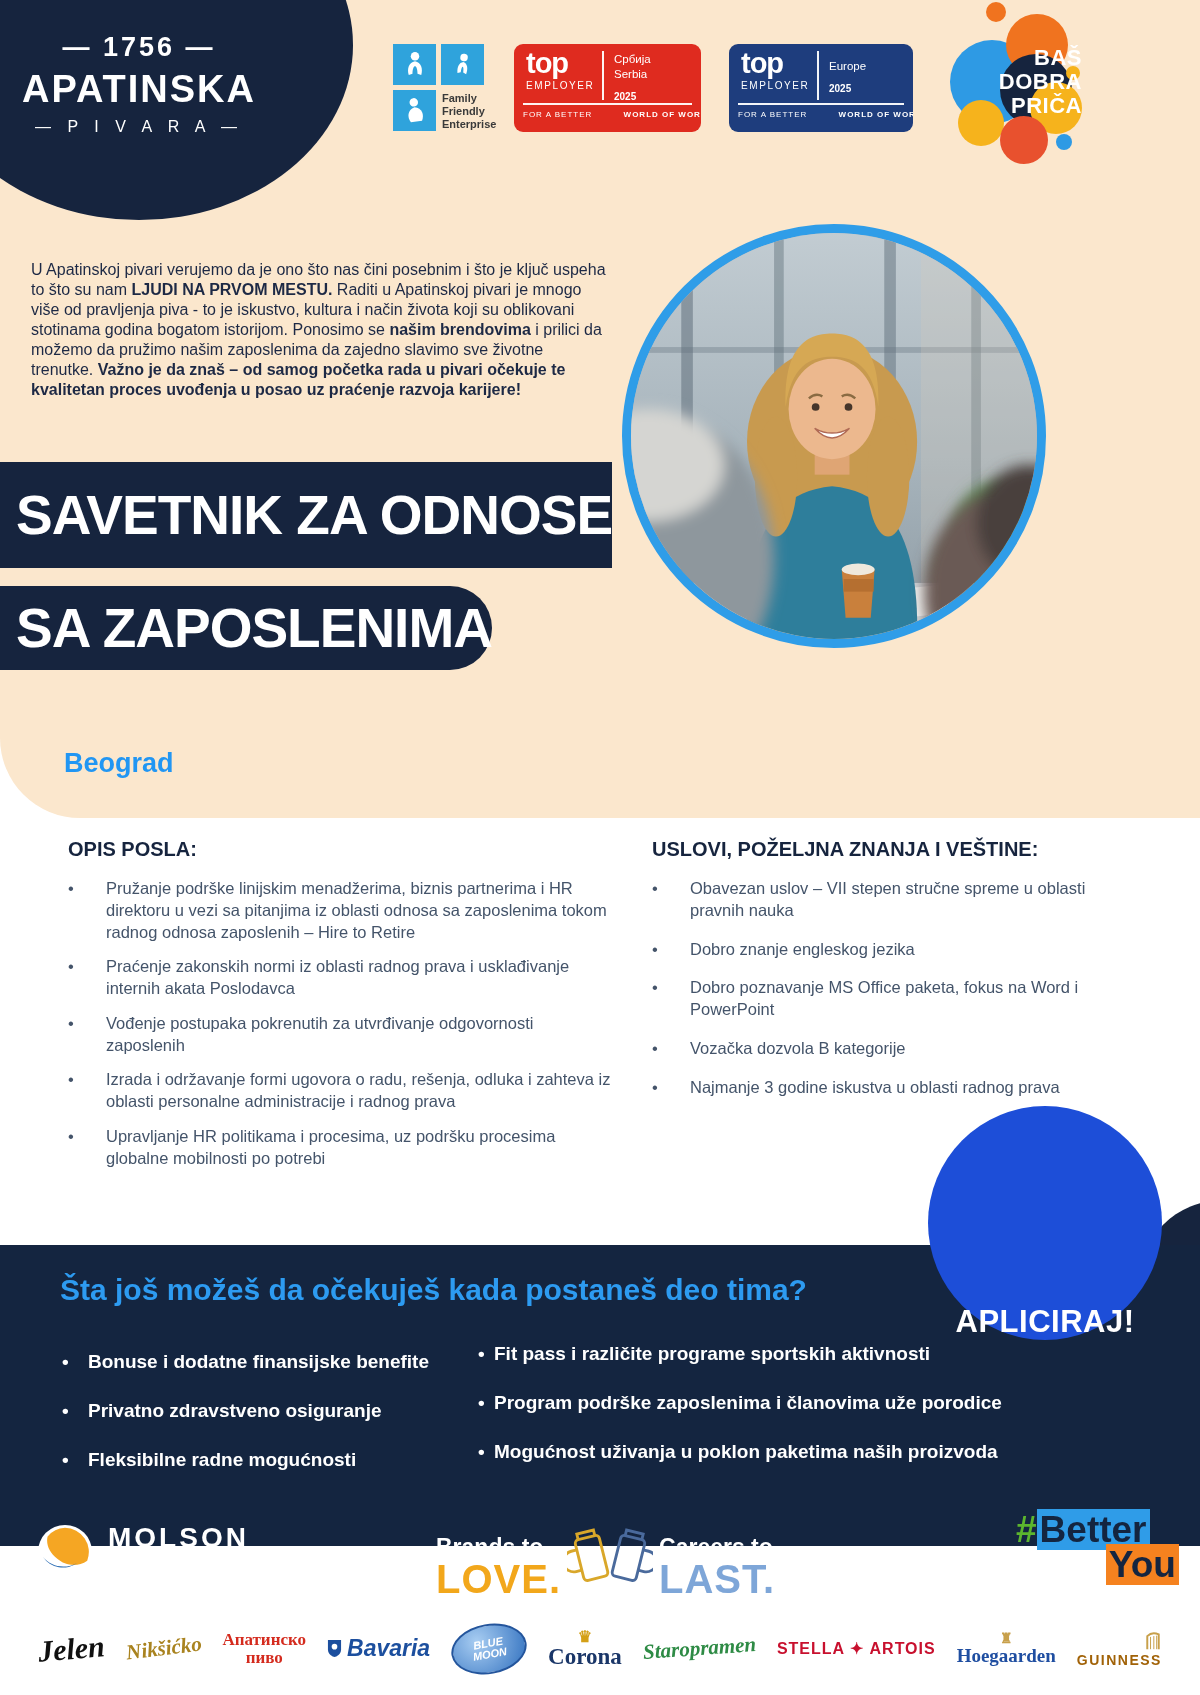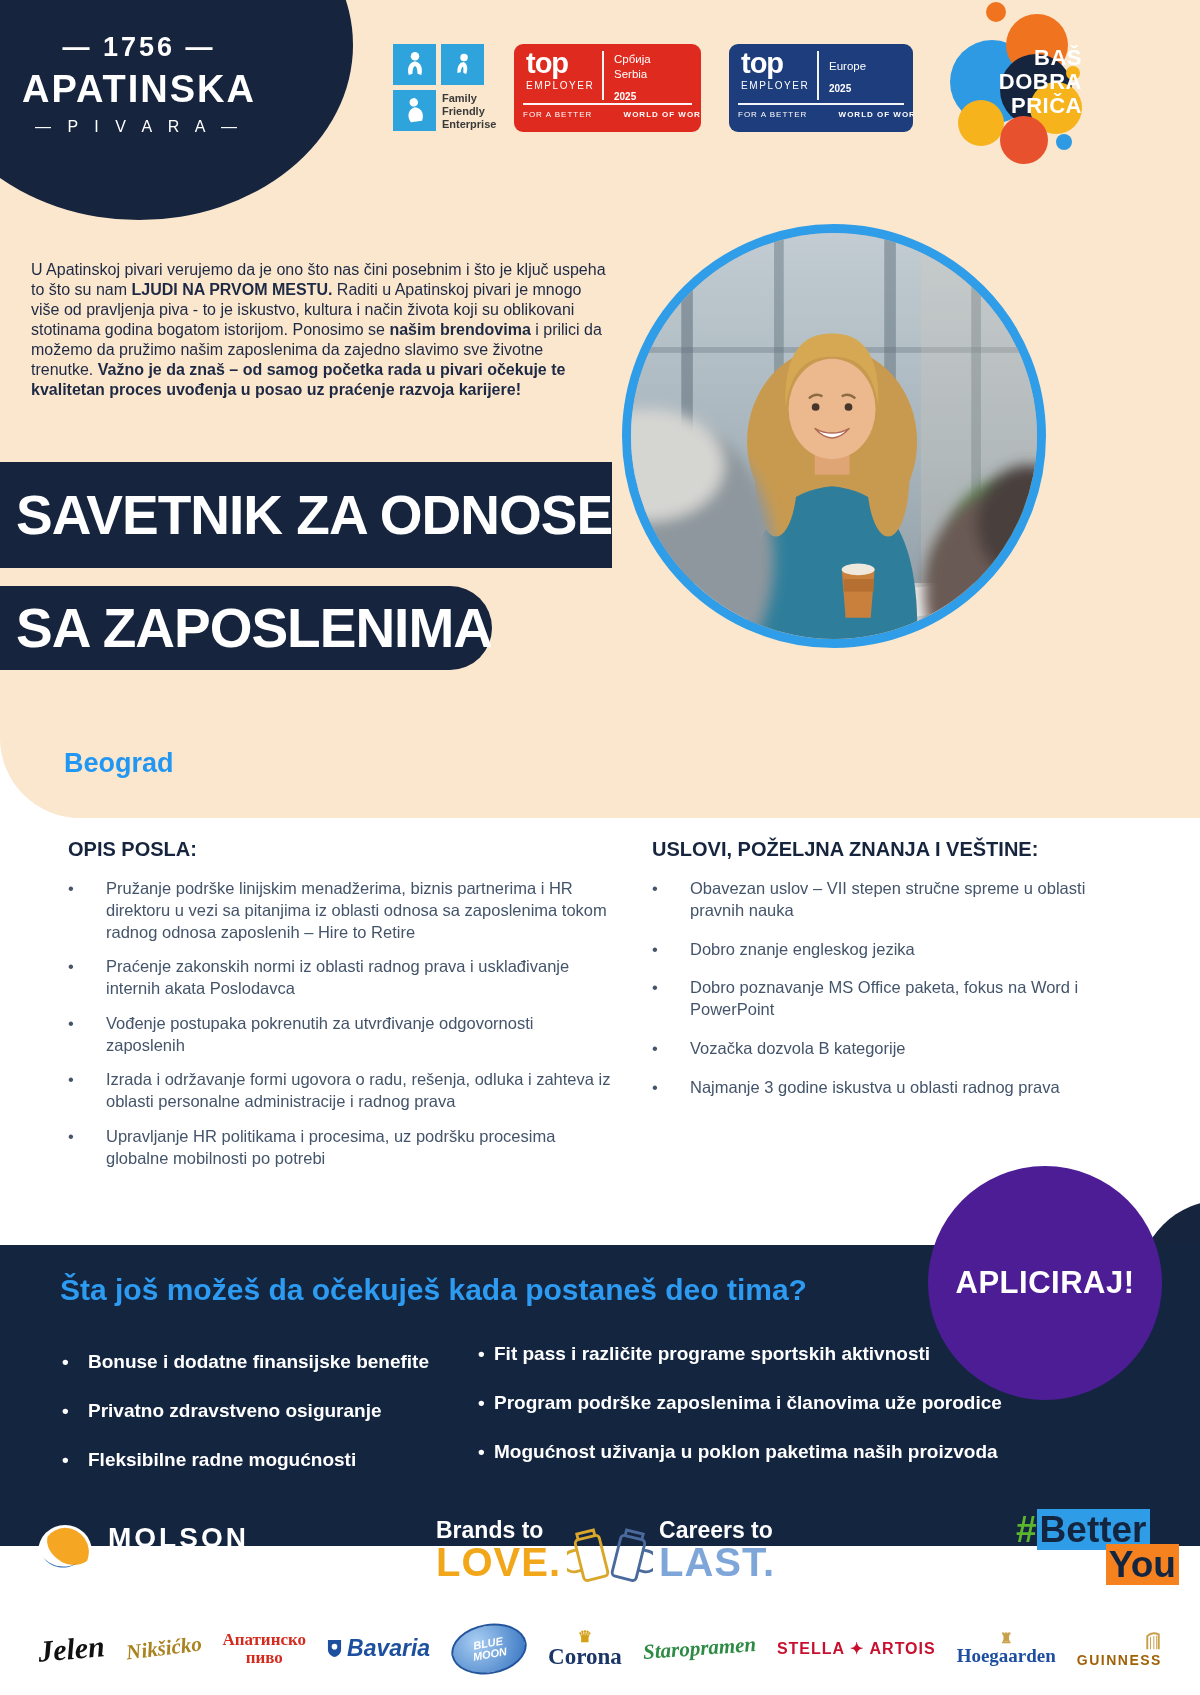--- a/index.html
+++ b/index.html
@@ -64,40 +64,40 @@
   .h-desc { left:68px; top:838px; }
   .h-req  { left:652px; top:838px; width:480px; }
   .list { position:absolute; }
   .l-desc { left:68px; top:878px; width:548px; }
   .l-req  { left:652px; top:878px; width:452px; }
   .bullet-item { display:flex; color:#44546a; font-size:16.5px; line-height:1.32; margin-bottom:13px; }
   .l-req .bullet-item { margin-bottom:17px; }
   .bullet-item .dot { flex:none; width:38px; }
 
   
-  .apply-circle { position:absolute; left:928px; top:1166px; width:234px; height:234px; border-radius:50%; background:#4c1d95; display:flex; align-items:center; justify-content:center; z-index:5; cursor:pointer; }
+  .apply-circle { position:absolute; left:928px; top:1106px; width:234px; height:234px; border-radius:50%; background:#1d4ed8; display:flex; align-items:flex-end; justify-content:center; z-index:5; cursor:pointer; }
   .apply-circle span { color:#fff; font-weight:bold; font-size:31px; letter-spacing:0.5px; }
   .deco-circle { position:absolute; left:1138px; top:1200px; width:170px; height:170px; border-radius:50%; background:#16243e; }
 
   
   .benefits { position:absolute; left:0; top:1245px; width:1200px; height:301px; background:#142540; }
   .benefits-heading { position:absolute; left:60px; top:28px; font-size:30px; font-weight:bold; color:#2d9bf1; width:850px; }
   .b-col { position:absolute; }
   .b-left { left:62px; top:106px; width:400px; }
   .b-right { left:478px; top:98px; width:570px; }
   .b-item { display:flex; color:#fff; font-weight:bold; font-size:19px; margin-bottom:27px; }
   .b-left .b-item .dot { flex:none; width:26px; }
   .b-right .b-item .dot { flex:none; width:16px; }
 
   
   .molson { position:absolute; left:36px; top:278px; display:flex; align-items:center; }
   .mc-text { margin-left:14px; color:#fff; font-weight:bold; font-size:28px; letter-spacing:3px; line-height:1.05; }
   .mc-sub { margin-left:9px; color:#fff; font-size:10.5px; line-height:1.15; align-self:flex-end; padding-bottom:5px; }
 
-  .slogan { position:absolute; left:436px; top:274px; display:flex; align-items:flex-start; }
+  .slogan { position:absolute; left:436px; top:274px; display:flex; align-items:flex-end; }
   .slogan-col { line-height:1; }
   .sl-small { color:#fff; font-weight:bold; font-size:23px; }
   .sl-love { color:#f2a71b; font-weight:bold; font-size:40px; letter-spacing:1px; }
   .sl-last { color:#7ea6d8; font-weight:bold; font-size:40px; letter-spacing:1px; }
   .mugs { margin:0 6px; }
 
   .bwy { position:absolute; left:1016px; top:268px; font-weight:bold; line-height:0.92; white-space:nowrap; }
   .bwy .hash { color:#5cb52e; font-size:37px; }
   .bwy .blk-blue { background:#2f9ce8; color:#142540; font-size:37px; padding:0 3px; }
   .bwy .with { color:#fff; font-size:37px; }

